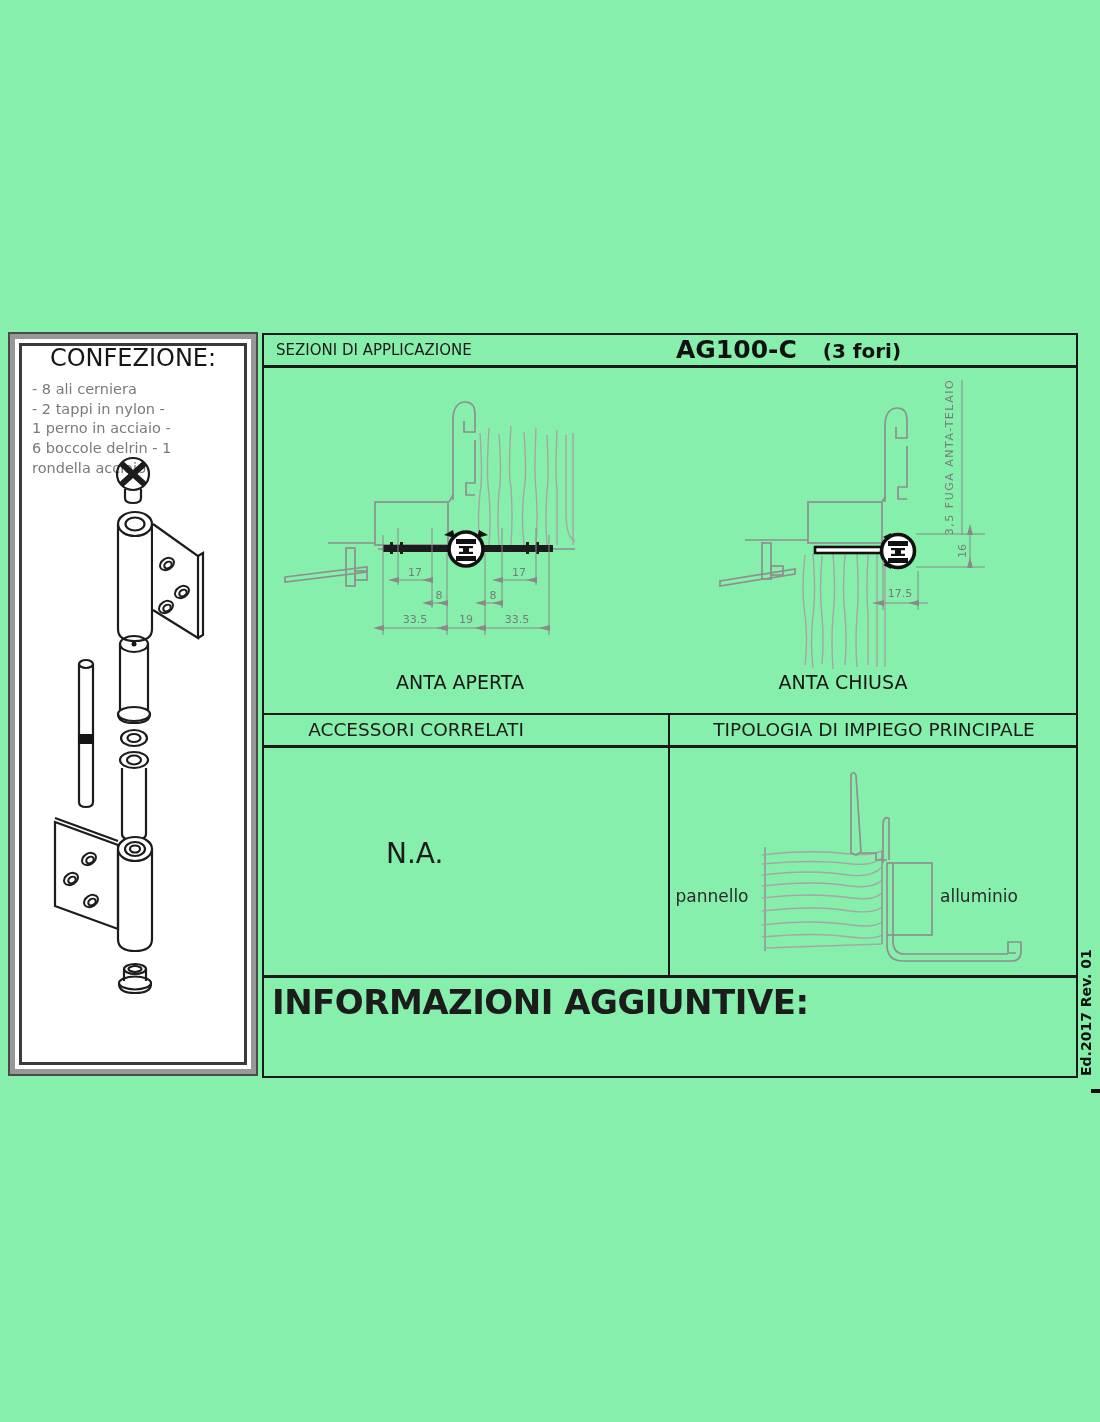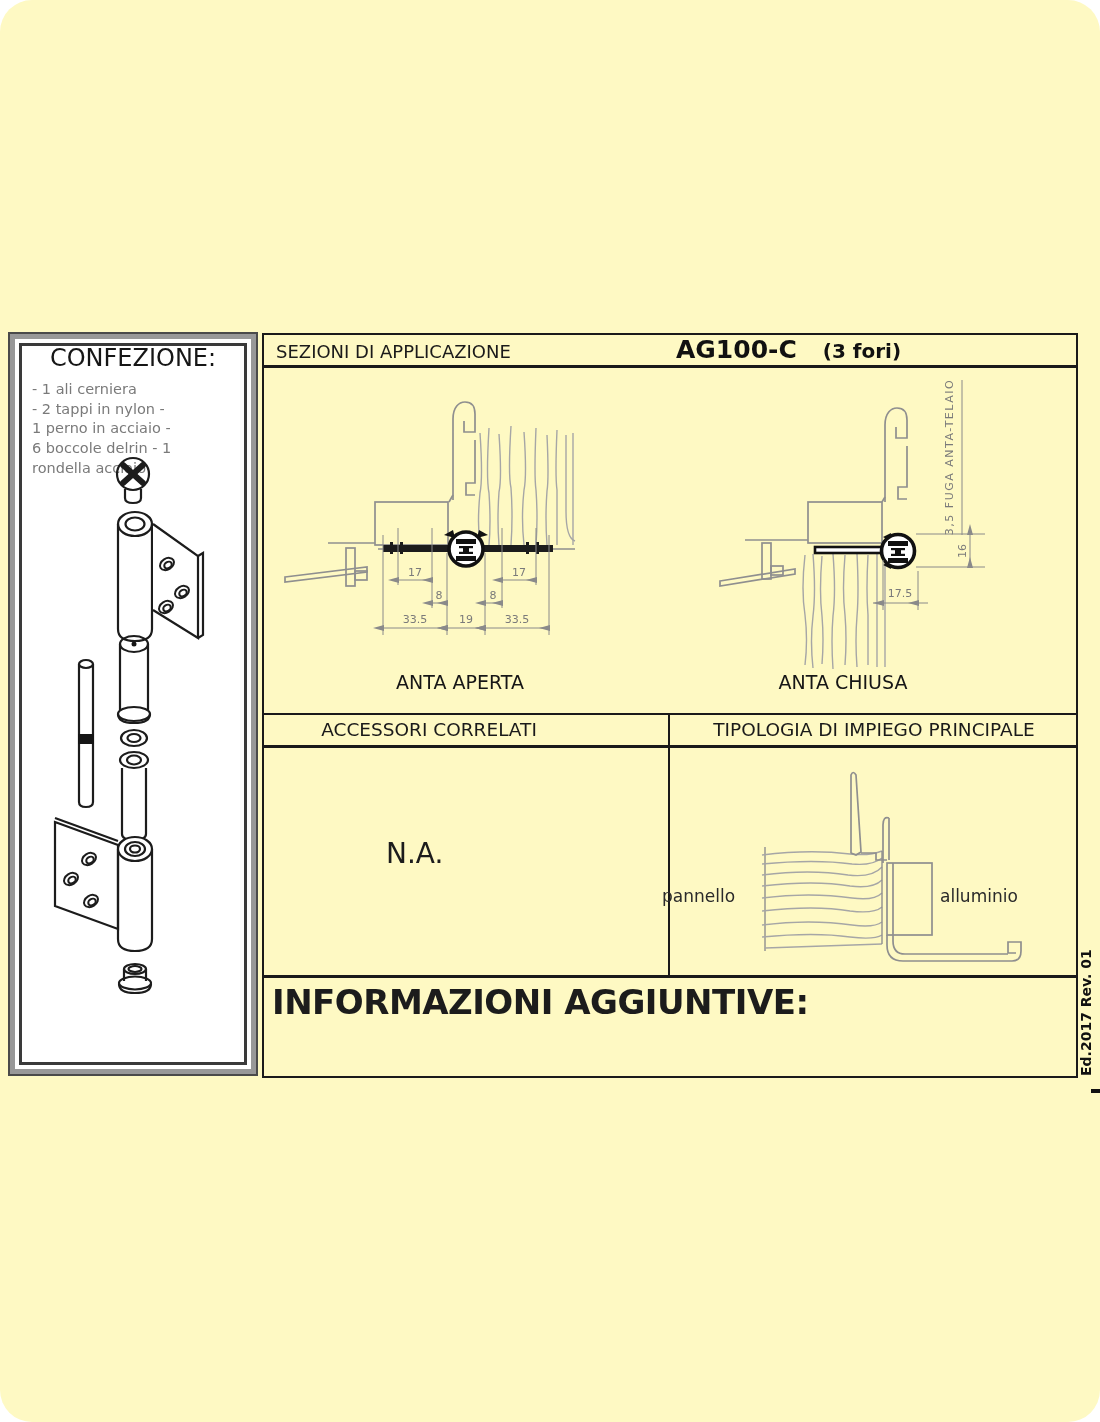--- a/index.html
+++ b/index.html
@@ -1,36 +1,36 @@
 <!DOCTYPE html>
 <html><head>
 <meta charset="utf-8">
 <style>
   * { box-sizing: border-box; margin: 0; padding: 0; }
   html,body { background:#ffffff; }
   body { font-family: "DejaVu Sans", "Liberation Sans", sans-serif; color:#1c1c1c; }
-  .page { position:relative; width:1100px; height:1422px; background:#fef9c3; overflow:hidden;border-radius:32px; }
+  .page { position:relative; width:1100px; height:1422px; background:#86efac; overflow:hidden; }
 
   
   .lp-outer { position:absolute; left:8px; top:332px; width:250px; height:744px; border:2px solid #4a4a4a; }
   .lp-mid   { position:absolute; inset:0; border:5px solid #989898; }
   .lp-white { position:absolute; inset:0; border:4px solid #ffffff; }
   .lp-black { position:absolute; inset:0; border:3px solid #3a3a3a; background:#fff; }
 
   .conf-title { position:absolute; left:30px; top:344px; width:206px; text-align:center;
                 font-size:24px; color:#161616; }
   .conf-list  { position:absolute; left:32px; top:380px; width:200px; font-size:14.5px;
                 color:#7a7a7a; line-height:1.36; }
 
   
   .tbl { position:absolute; left:262px; top:333px; width:816px; height:745px; border:2px solid #1a1a1a; }
   .hline { position:absolute; background:#1a1a1a; }
   .vline { position:absolute; background:#1a1a1a; }
 
-  .hdr-left  { position:absolute; left:276px; top:341px; font-size:18px; color:#1a1a1a;text-align:right; }
+  .hdr-left  { position:absolute; left:276px; top:341px; font-size:15px; color:#1a1a1a;text-align:right; }
   .hdr-right { position:absolute; left:676px; top:335px; font-weight:bold; font-size:25px; color:#111; }
   .hdr-right .fori { margin-left:26px; font-size:20px; }
 
   .anta-label { position:absolute; width:180px; text-align:center; font-size:19px; color:#161616; }
   .cell-hdr   { position:absolute; text-align:center; font-size:18.5px; color:#1a1a1a; }
   .na-value   { position:absolute; left:386px; top:837px; width:160px; text-align:left; font-size:28px; }
   .mat-label  { position:absolute; font-size:17px; color:#2a2a2a; }
 
   .info-title { position:absolute; left:272px; top:982px; font-size:34px; font-weight:600; letter-spacing:-0.5px; }
   .info-notes { position:absolute; left:275px; top:1026px; font-size:13px; color:#6e6e6e; line-height:1.6; }
@@ -50,21 +50,21 @@
 
   <div class="lp-outer">
     <div class="lp-mid">
         <div class="lp-white">
       <div class="lp-black"></div>
         </div>
       </div>
   </div>
   <div class="conf-title">CONFEZIONE:</div>
   <div class="conf-list">
-    <div>- 1 ali cerniera</div>
+    <div>- 8 ali cerniera</div>
     <div>- 2 tappi in nylon -</div>
     <div>1 perno in acciaio -</div>
     <div>6 boccole delrin - 1</div>
     <div>rondella acciaio</div>
   </div>
 
   <svg style="left:22px; top:452px;" width="224" height="614" viewBox="0 0 224 614" fill="none" stroke="#1c1c1c" stroke-width="2.2">
 
     <g>
       <circle cx="111" cy="22" r="16"></circle>
@@ -278,21 +278,21 @@
       <path d="M173,228 L183,228 M218,228 L228,228"></path>
     </g>
     <g class="dimtext">
       <text x="253" y="82" text-anchor="middle" transform="rotate(-90 253 82)" letter-spacing="1.5">3,5  FUGA ANTA-TELAIO</text>
       <text x="266" y="176" text-anchor="middle" transform="rotate(-90 266 176)">16</text>
       <text x="200" y="222" text-anchor="middle">17.5</text>
     </g>
   </svg>
   <div class="anta-label" style="left:753px; top:671px;">ANTA CHIUSA</div>
 
-  <div class="cell-hdr" style="left:263px; top:719px; width:332px;">ACCESSORI CORRELATI</div>
+  <div class="cell-hdr" style="left:250px; top:719px; width:332px;">ACCESSORI CORRELATI</div>
   <div class="cell-hdr" style="left:670px; top:719px; width:408px;">TIPOLOGIA DI IMPIEGO PRINCIPALE</div>
 
   <div class="na-value">N.A.</div>
 
   <svg style="left:690px; top:765px;" width="350" height="205" viewBox="0 0 350 205">
 
     <g stroke="#a6a6a6" stroke-width="1.4" fill="none">
       <path d="M75,82 L75,186" stroke="#8f8f8f"></path>
       <path d="M72,90 Q120,84 160,89 Q180,91 192,86"></path>
       <path d="M72,99 Q125,94 162,99 Q182,101 192,93"></path>
@@ -309,21 +309,21 @@
     <g stroke="#8f8f8f" stroke-width="1.7" fill="none">
       <path d="M161,10 Q163,5 166,10 L171,87 L166,90 L161,88 Z"></path>
       <path d="M171,88 L186,88 L186,95 L197,95"></path>
       <path d="M193,60 Q193,51 199,53 M193,60 L193,98 M199,53 L199,95"></path>
       <rect x="197" y="98" width="45" height="72"></rect>
       <path d="M203,98 L203,170"></path>
       <path d="M197,170 L197,180 Q197,196 213,196 L322,196 Q331,196 331,186 L331,177 L318,177 L318,188 L326,188"></path>
       <path d="M203,170 L203,176 Q203,189 215,189 L318,189"></path>
     </g>
   </svg>
-  <div class="mat-label" style="left:662px; top:886px; width:100px; text-align:left;">pannello</div>
+  <div class="mat-label" style="left:662px; top:886px; width:100px; text-align:center;">pannello</div>
   <div class="mat-label" style="left:940px; top:886px;">alluminio</div>
 
   <div class="info-title">INFORMAZIONI AGGIUNTIVE:</div>
 
   <div class="edition">Ed.2017 Rev. 01</div>
   <div class="corner-dash"></div>
 
 </div>
 
 </body></html>

